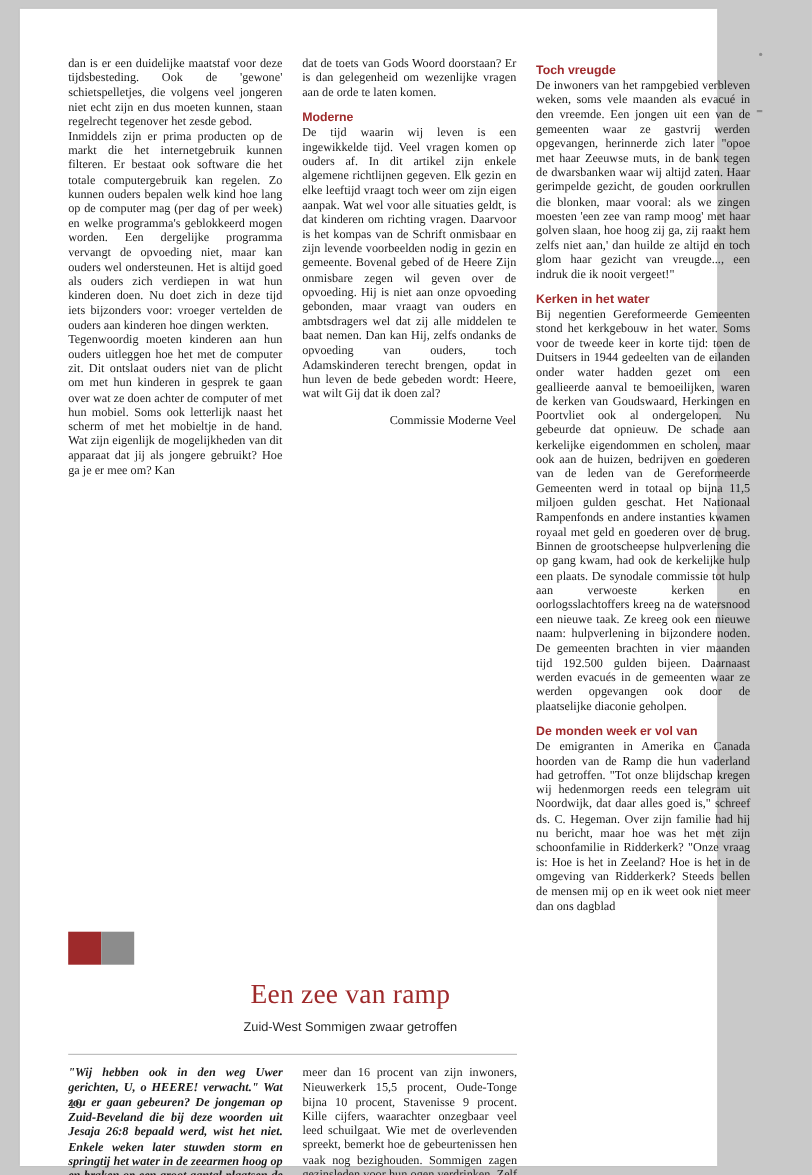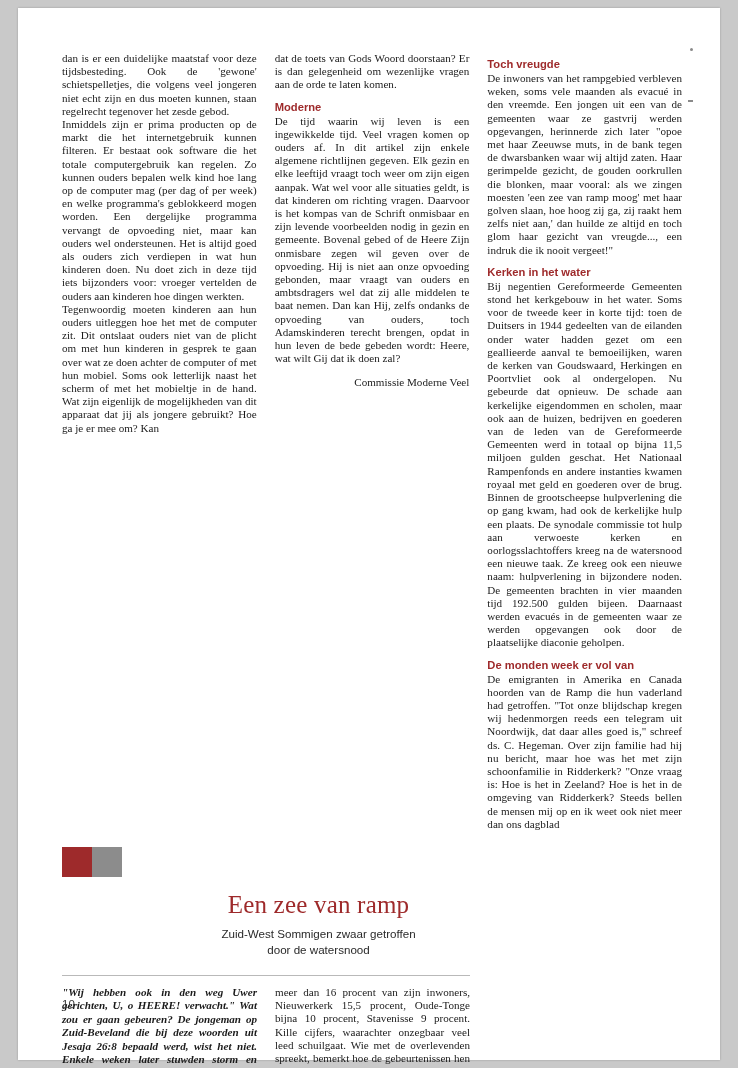--- a/index.html
+++ b/index.html
@@ -10,21 +10,21 @@
   body {
     width: 738px;
     height: 1068px;
     font-family: "Liberation Serif", serif;
     overflow: hidden;
   }
   .page {
     position: absolute;
     left: 18px;
     top: 8px;
-    width: 702px;
+    width: 634px;
     height: 1052px;
     background: #ffffff;
     box-shadow: 0 0 2px rgba(0,0,0,0.25);
   }
   .content {
     position: absolute;
     left: 44px;
     top: 44px;
     width: 620px;
   }
@@ -169,21 +169,20 @@
     </div>
 
     <div class="article" style="width:408px;">
       <div class="bar-row">
         <div class="bar-red"></div>
         <div class="bar-grey"></div>
       </div>
       <div class="title-wrap">
         <div class="art-title">Een zee van ramp</div>
         <div class="art-sub">Zuid-West Sommigen zwaar getroffen</div>
-        <div class="art-sub" style="margin-top:0;">door de watersnood</div>
       </div>
       <div class="rule"></div>
 
       <div class="cols">
         <div class="col">
           <p class="lead">"Wij hebben ook in den weg Uwer gerichten, U, o HEERE! verwacht." Wat zou er gaan gebeuren? De jongeman op Zuid-Beveland die bij deze woorden uit Jesaja 26:8 bepaald werd, wist het niet. Enkele weken later stuwden storm en springtij het water in de zeearmen hoog op en braken op een groot aantal plaatsen de dijken door.</p>
 
         </div>
         <div class="col">
           <p>meer dan 16 procent van zijn inwoners, Nieuwerkerk 15,5 procent, Oude-Tonge bijna 10 procent, Stavenisse 9 procent. Kille cijfers, waarachter onzegbaar veel leed schuilgaat. Wie met de overlevenden spreekt, bemerkt hoe de gebeurtenissen hen vaak nog bezighouden. Sommigen zagen gezinsleden voor hun ogen verdrinken. Zelf werden ze ternauwernood gered. Woningen werden verwoest; van het huisraad bleef soms niets over. "Nog schemert voor onze ogen de grauwe troosteloosheid van de eindeloze watervlakte," noteerde een rampaangever. "Nog horen wij het angstig loeien van het ten dode opgeschreven vee. Nog zien we voor ons de getekende gezichten van hen, die de ramp nauwelijks hebben overleefd."</p>

